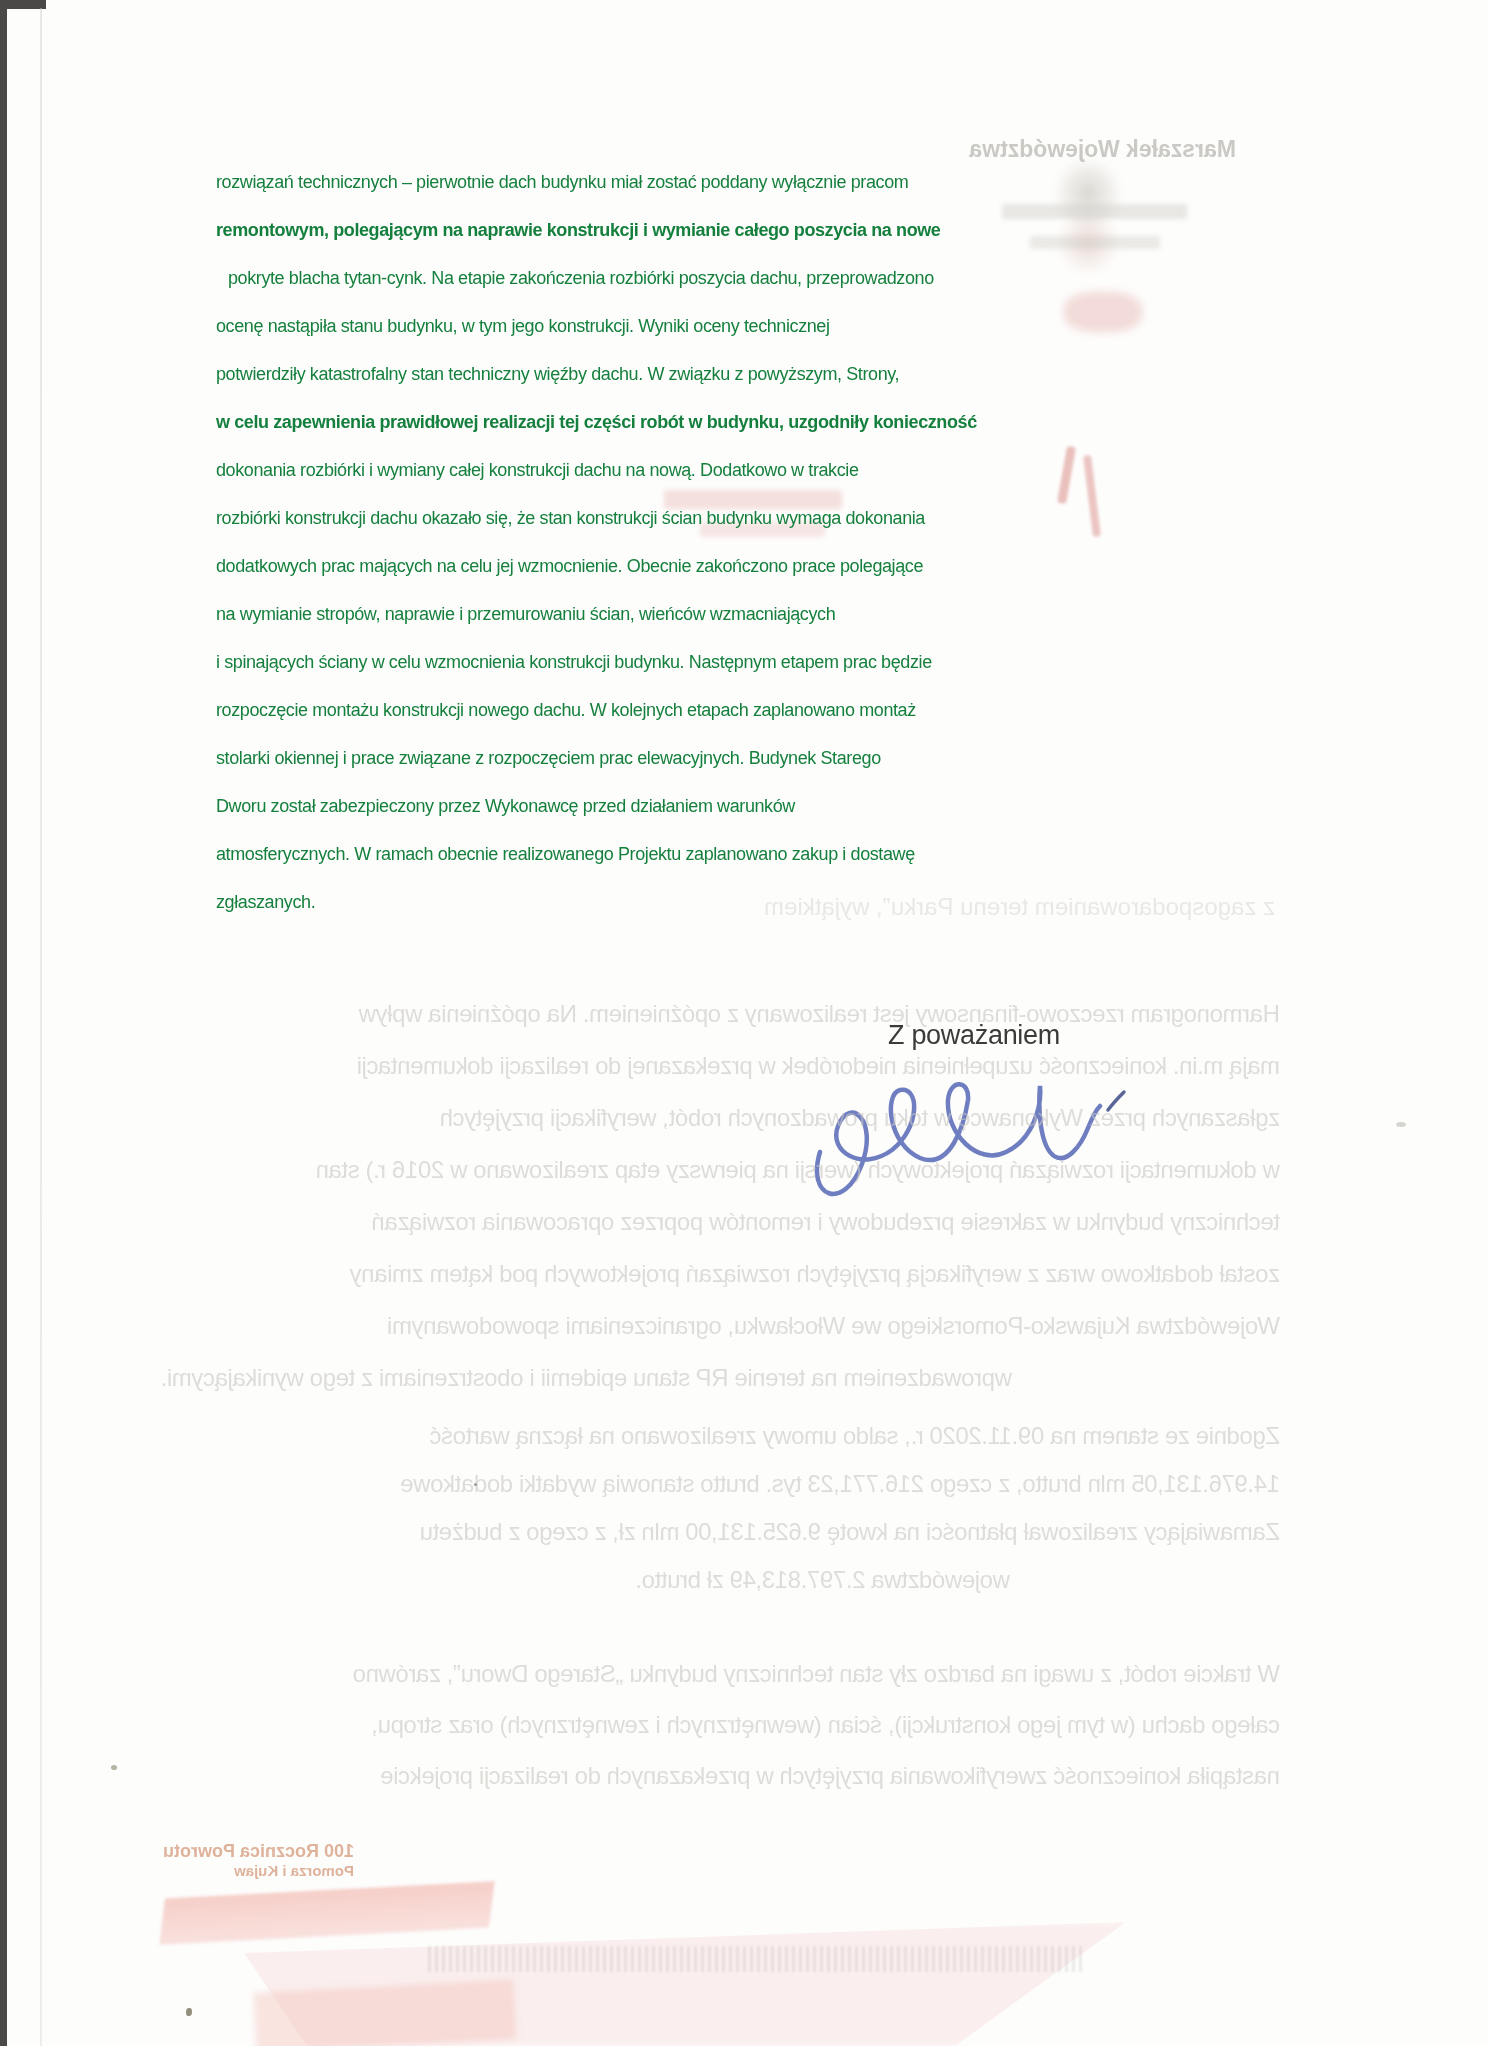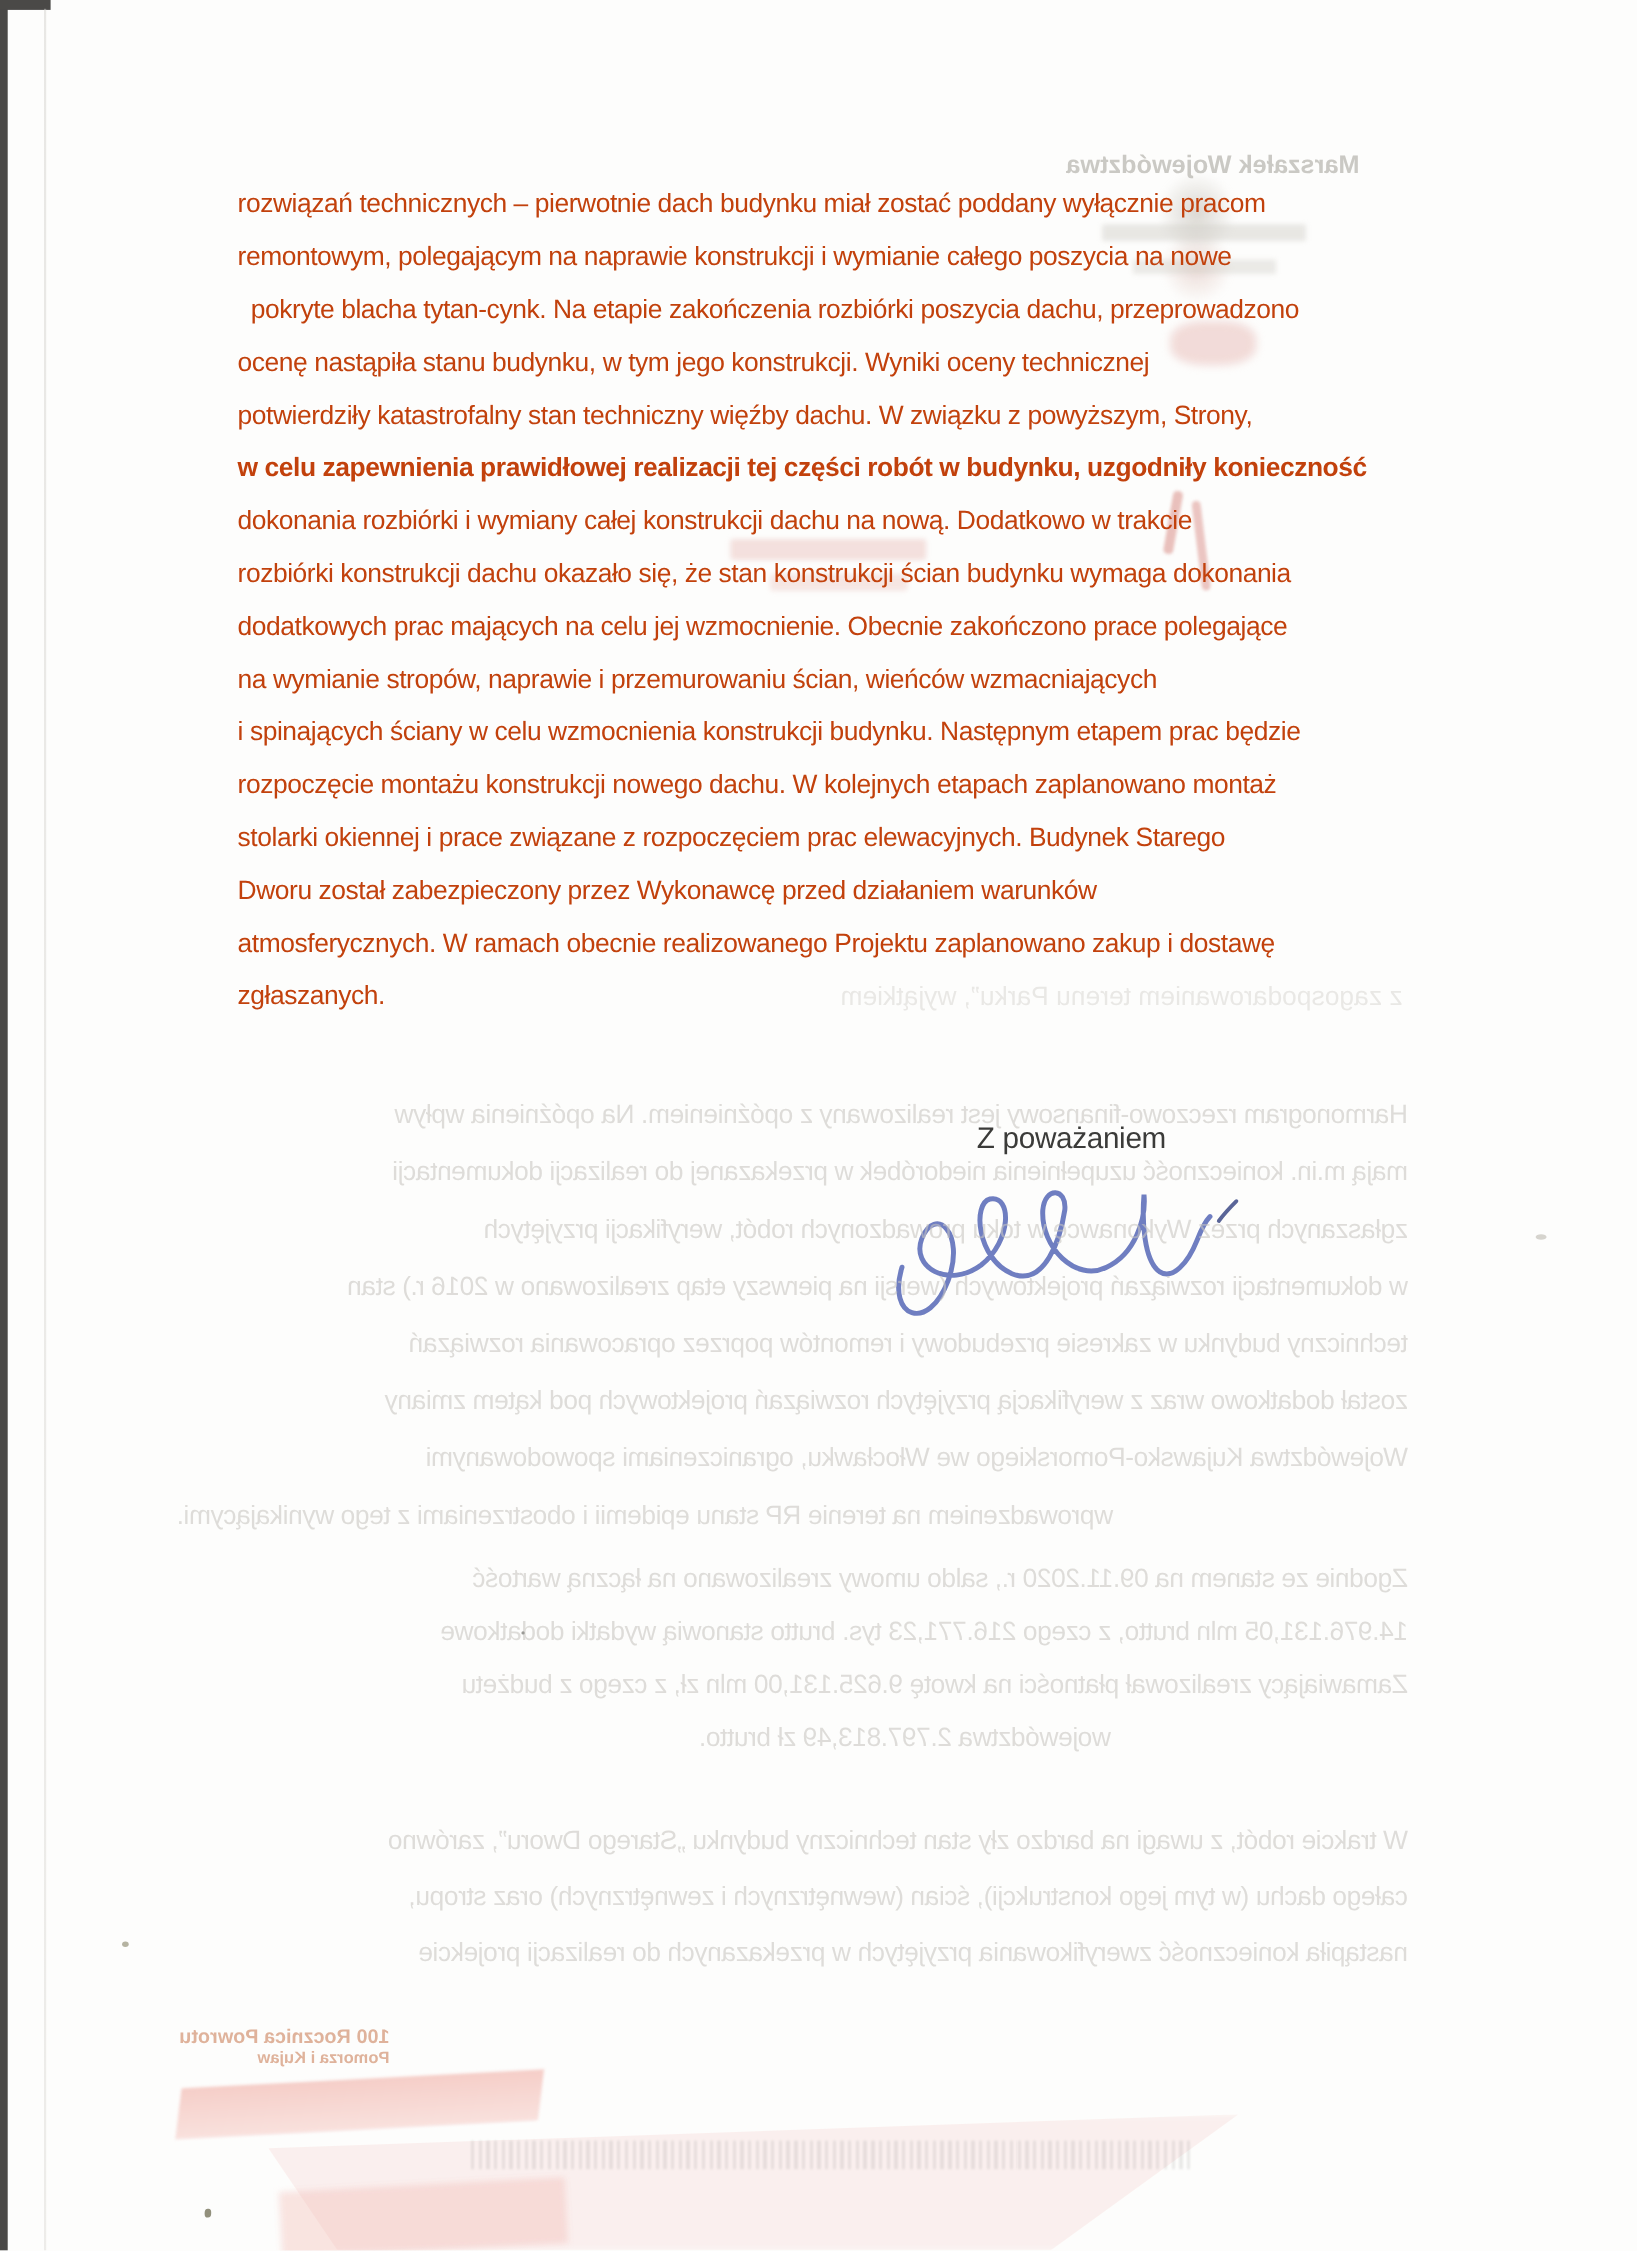--- a/index.html
+++ b/index.html
@@ -9,21 +9,21 @@
     font-family:"Liberation Sans", sans-serif;
   }
   
   .scan-left{position:absolute;left:0;top:0;width:7px;height:2046px;background:#4a4947;}
   .scan-topbar{position:absolute;left:0;top:0;width:46px;height:9px;background:#4a4947;}
   .page-edge{position:absolute;left:40px;top:8px;width:2px;height:2038px;
     background:linear-gradient(#cfcdc8,#dad8d3);opacity:.45;}
 
   
   .body-line{position:absolute;left:216px;white-space:nowrap;
-    font-size:24px;letter-spacing:-0.4px;color:#c2410c;text-align:center;}
+    font-size:18px;letter-spacing:-0.4px;color:#15803d;text-align:center;}
   .closing{position:absolute;left:888px;top:1020px;font-size:27px;
     letter-spacing:-0.3px;color:#3b3b39;white-space:nowrap;}
   .sig{position:absolute;left:792px;top:1052px;}
 
   
   .ghost-header{position:absolute;left:984px;top:136px;width:252px;
     transform:scaleX(-1);font-size:23px;font-weight:bold;color:#c2c0bb;
     opacity:.85;filter:blur(.4px);white-space:nowrap;}
   .ghost-par .gline{position:absolute;left:218px;width:1062px;transform:scaleX(-1);
     font-size:24px;letter-spacing:-0.4px;color:#c8c6c1;opacity:.58;
@@ -89,21 +89,21 @@
 <div class="ghost-gray-1"></div>
 <div class="ghost-gray-2"></div>
 <div class="ghost-blob-1"></div>
 <div class="ghost-red-1"></div>
 <div class="ghost-red-2"></div>
 <div class="ghost-pink-line-1"></div>
 <div class="ghost-pink-line-2"></div>
 
 <div class="letter-body">
     <div class="body-line" style="top: 172px;">rozwiązań technicznych – pierwotnie dach budynku miał zostać poddany wyłącznie pracom</div>
-    <div class="body-line" style="top: 220px;">remontowym, polegającym na naprawie konstrukcji i wymianie całego poszycia na nowe</div>
+    <div class="body-line" style="top: 220px; font-weight: bold;">remontowym, polegającym na naprawie konstrukcji i wymianie całego poszycia na nowe</div>
     <div class="body-line" style="top: 268px; margin-left: 12px;">pokryte blacha tytan-cynk. Na etapie zakończenia rozbiórki poszycia dachu, przeprowadzono</div>
     <div class="body-line" style="top: 316px;">ocenę nastąpiła stanu budynku, w tym jego konstrukcji. Wyniki oceny technicznej</div>
     <div class="body-line" style="top: 364px;">potwierdziły katastrofalny stan techniczny więźby dachu. W związku z powyższym, Strony,</div>
     <div class="body-line" style="top: 412px; font-weight: bold;">w celu zapewnienia prawidłowej realizacji tej części robót w budynku, uzgodniły konieczność</div>
     <div class="body-line" style="top: 460px;">dokonania rozbiórki i wymiany całej konstrukcji dachu na nową. Dodatkowo w trakcie</div>
     <div class="body-line" style="top: 508px;">rozbiórki konstrukcji dachu okazało się, że stan konstrukcji ścian budynku wymaga dokonania</div>
     <div class="body-line" style="top: 556px;">dodatkowych prac mających na celu jej wzmocnienie. Obecnie zakończono prace polegające</div>
     <div class="body-line" style="top: 604px;">na wymianie stropów, naprawie i przemurowaniu ścian, wieńców wzmacniających</div>
     <div class="body-line" style="top: 652px;">i spinających ściany w celu wzmocnienia konstrukcji budynku. Następnym etapem prac będzie</div>
     <div class="body-line" style="top: 700px;">rozpoczęcie montażu konstrukcji nowego dachu. W kolejnych etapach zaplanowano montaż</div>

